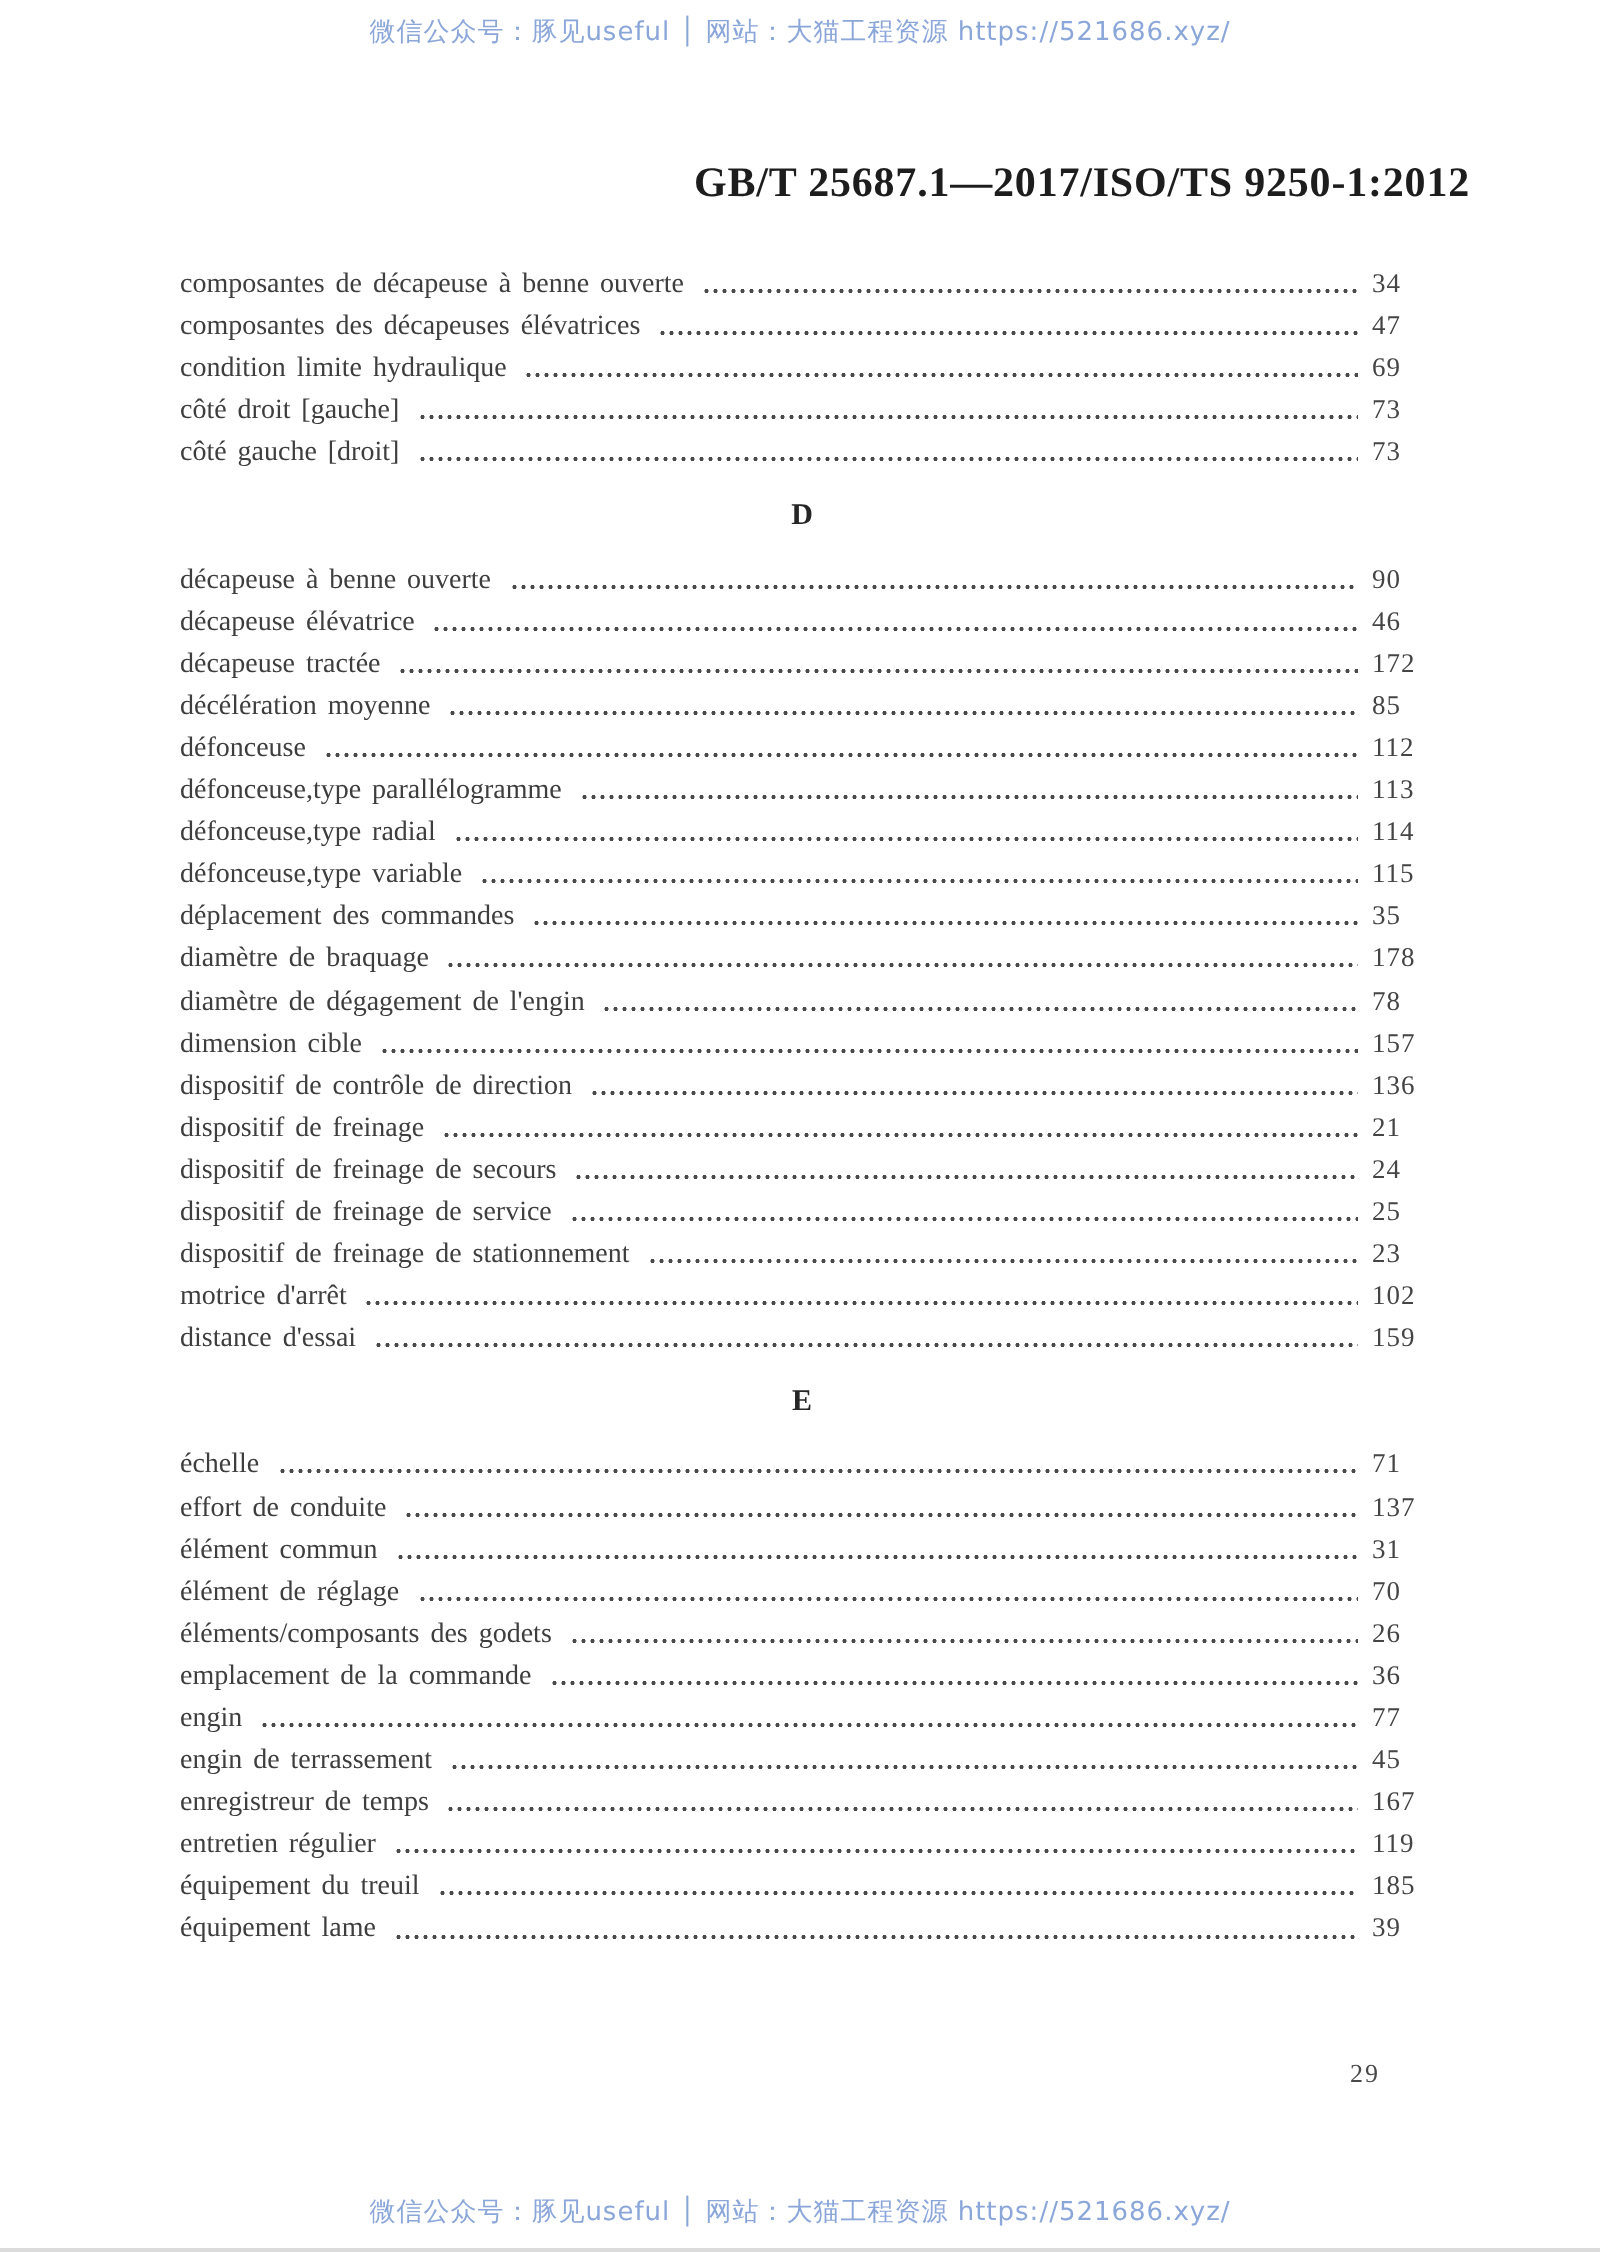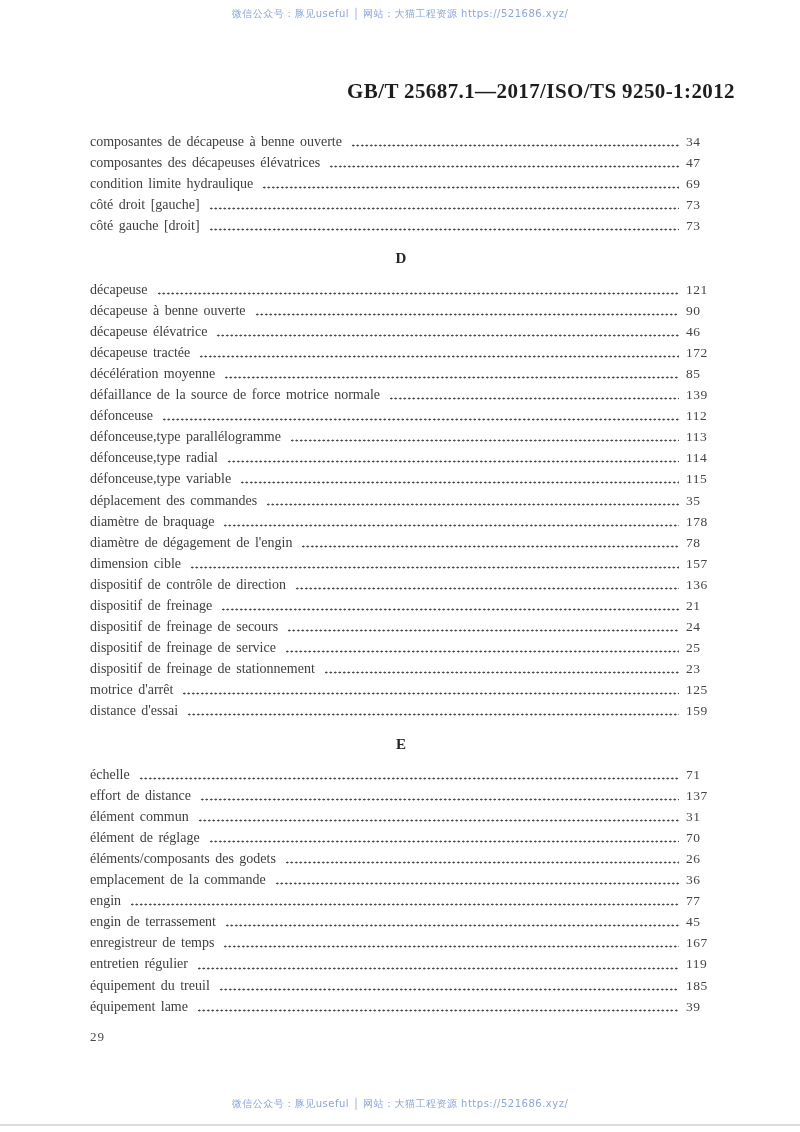--- a/index.html
+++ b/index.html
@@ -9,21 +9,21 @@
     background: #ffffff;
     font-family: "Liberation Serif", "DejaVu Serif", serif;
     color: #3e3e3e;
     overflow: hidden;
   }
   .watermark {
     position: absolute;
     left: 0; right: 0;
     text-align: center;
     font-family: "DejaVu Sans", sans-serif;
-    font-size: 10px;
+    font-size: 13px;
     letter-spacing: 0.5px;
     color: #8ba6d9;
   }
   .watermark.top { top: 7px; }
   .watermark.bottom { top: 1097px; }
   .doc-code {
     position: absolute;
     top: 79px;
     left: 90px;
     width: 645px;
@@ -72,21 +72,21 @@
     text-align: center;
     font-size: 15px;
     font-weight: bold;
     color: #262626;
   }
   .page-number {
     position: absolute;
     top: 1029px;
     left: 90px;
     width: 600px;
-    text-align: left;
+    text-align: right;
     font-size: 13px;
     color: #4a4a4a;
     letter-spacing: 1px;
   }
   .bottom-edge-line {
     position: absolute;
     top: 1124px;
     left: 0;
     width: 800px;
     height: 2px;
@@ -123,50 +123,40 @@
       <span class="leader"></span>
       <span class="pg">73</span>
     </div>
     <div class="entry">
       <span class="term">côté gauche [droit]</span>
       <span class="leader"></span>
       <span class="pg">73</span>
     </div>
     <div class="section-letter">D</div>
     <div class="entry">
-      <span class="term">décapeuse</span>
-      <span class="leader"></span>
-      <span class="pg">121</span>
-    </div>
-    <div class="entry">
       <span class="term">décapeuse à benne ouverte</span>
       <span class="leader"></span>
       <span class="pg">90</span>
     </div>
     <div class="entry">
       <span class="term">décapeuse élévatrice</span>
       <span class="leader"></span>
       <span class="pg">46</span>
     </div>
     <div class="entry">
       <span class="term">décapeuse tractée</span>
       <span class="leader"></span>
       <span class="pg">172</span>
     </div>
     <div class="entry">
       <span class="term">décélération moyenne</span>
       <span class="leader"></span>
       <span class="pg">85</span>
     </div>
     <div class="entry">
-      <span class="term">défaillance de la source de force motrice normale</span>
-      <span class="leader"></span>
-      <span class="pg">139</span>
-    </div>
-    <div class="entry">
       <span class="term">défonceuse</span>
       <span class="leader"></span>
       <span class="pg">112</span>
     </div>
     <div class="entry">
       <span class="term">défonceuse,type parallélogramme</span>
       <span class="leader"></span>
       <span class="pg">113</span>
     </div>
     <div class="entry">
@@ -220,35 +210,35 @@
       <span class="pg">25</span>
     </div>
     <div class="entry">
       <span class="term">dispositif de freinage de stationnement</span>
       <span class="leader"></span>
       <span class="pg">23</span>
     </div>
     <div class="entry">
       <span class="term">motrice d'arrêt</span>
       <span class="leader"></span>
-      <span class="pg">125</span>
+      <span class="pg">102</span>
     </div>
     <div class="entry">
       <span class="term">distance d'essai</span>
       <span class="leader"></span>
       <span class="pg">159</span>
     </div>
     <div class="section-letter">E</div>
     <div class="entry">
       <span class="term">échelle</span>
       <span class="leader"></span>
       <span class="pg">71</span>
     </div>
     <div class="entry">
-      <span class="term">effort de distance</span>
+      <span class="term">effort de conduite</span>
       <span class="leader"></span>
       <span class="pg">137</span>
     </div>
     <div class="entry">
       <span class="term">élément commun</span>
       <span class="leader"></span>
       <span class="pg">31</span>
     </div>
     <div class="entry">
       <span class="term">élément de réglage</span>

